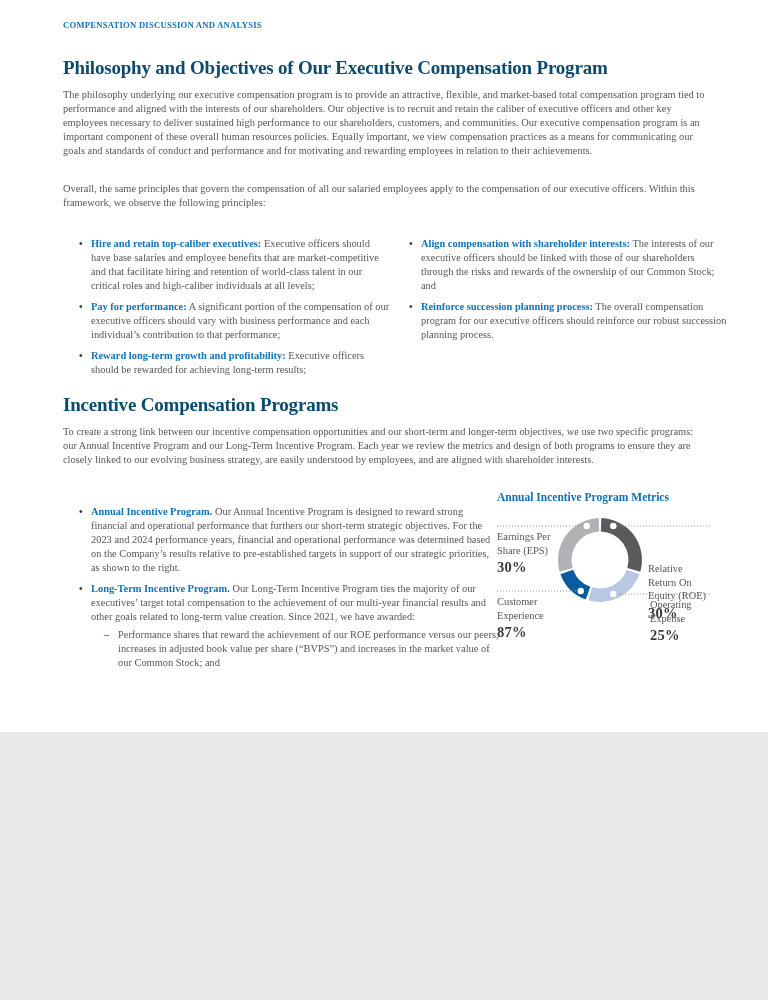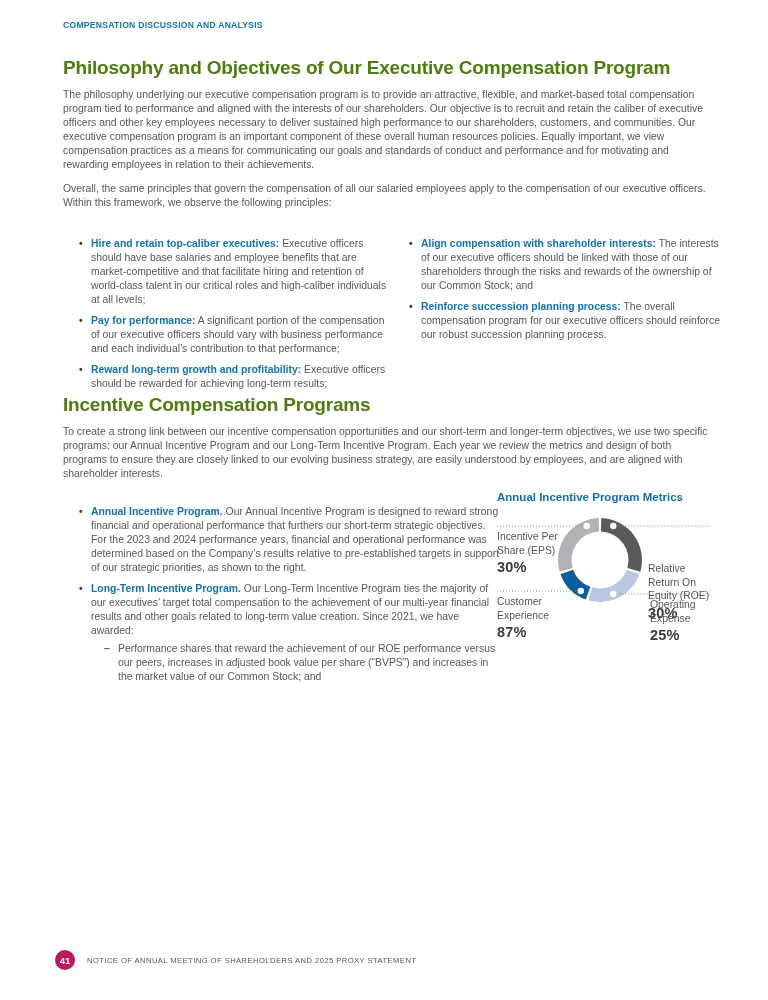--- a/index.html
+++ b/index.html
@@ -1,27 +1,27 @@
 <!DOCTYPE html>
 <html><head>
 <meta charset="utf-8">
 <style>
   html,body{margin:0;padding:0;background:#e8e8e8;}
   .page{
-    position:relative;width:768px;height:1000px;background:#ffffff;
-    font-family:Liberation Sans, sans-serif;
+    position:relative;width:768px;height:732px;background:#ffffff;
+    font-family:Liberation Serif, serif;
     overflow:hidden;margin:0 auto;
   }
   .abs{position:absolute;}
   .eyebrow{
     left:63px;top:20px;font-size:8.6px;font-weight:bold;letter-spacing:.25px;
     color:#1272B6;
   }
   h1.sect{
-    margin:0;font-size:19px;font-weight:600;color:#4d7c0f;letter-spacing:-.2px;
+    margin:0;font-size:19px;font-weight:600;color:#0c4a6e;letter-spacing:-.2px;
     line-height:23px;
   }
   .body-text{
     font-size:10.4px;line-height:14px;color:#56575A;
   }
   ul.principles{list-style:none;margin:16px;padding:0;}
   ul.principles li{
     position:relative;padding-left:12px;margin-bottom:7px;
     font-size:10.4px;line-height:14px;color:#56575A;
   }
@@ -107,21 +107,21 @@
       <circle cx="133.27591804735175" cy="18" r="3.2" fill="#ffffff"></circle>
       <line x1="133.27591804735175" x2="230" y1="86" y2="86" class="leader"></line>
       <circle cx="133.27591804735175" cy="86" r="3.2" fill="#ffffff"></circle>
       <line x1="17" x2="100.73215113200231" y1="83" y2="83" class="leader"></line>
       <circle cx="100.73215113200231" cy="83" r="3.2" fill="#ffffff"></circle>
       <line x1="17" x2="106.72408195264825" y1="18" y2="18" class="leader"></line>
       <circle cx="106.72408195264825" cy="18" r="3.2" fill="#ffffff"></circle>
     </svg>
 
   <div class="abs metric" style="left:497px;top:530px;">
-    <div class="metric-label">Incentive Per
+    <div class="metric-label">Earnings Per
 Share (EPS)</div>
     <div class="metric-value">30%</div>
   </div>
 
   <div class="abs metric" style="left:648px;top:530px;margin-top:32px;">
     <div class="metric-label">Relative
 Return On
 Equity (ROE)</div>
     <div class="metric-value">30%</div>
   </div>

